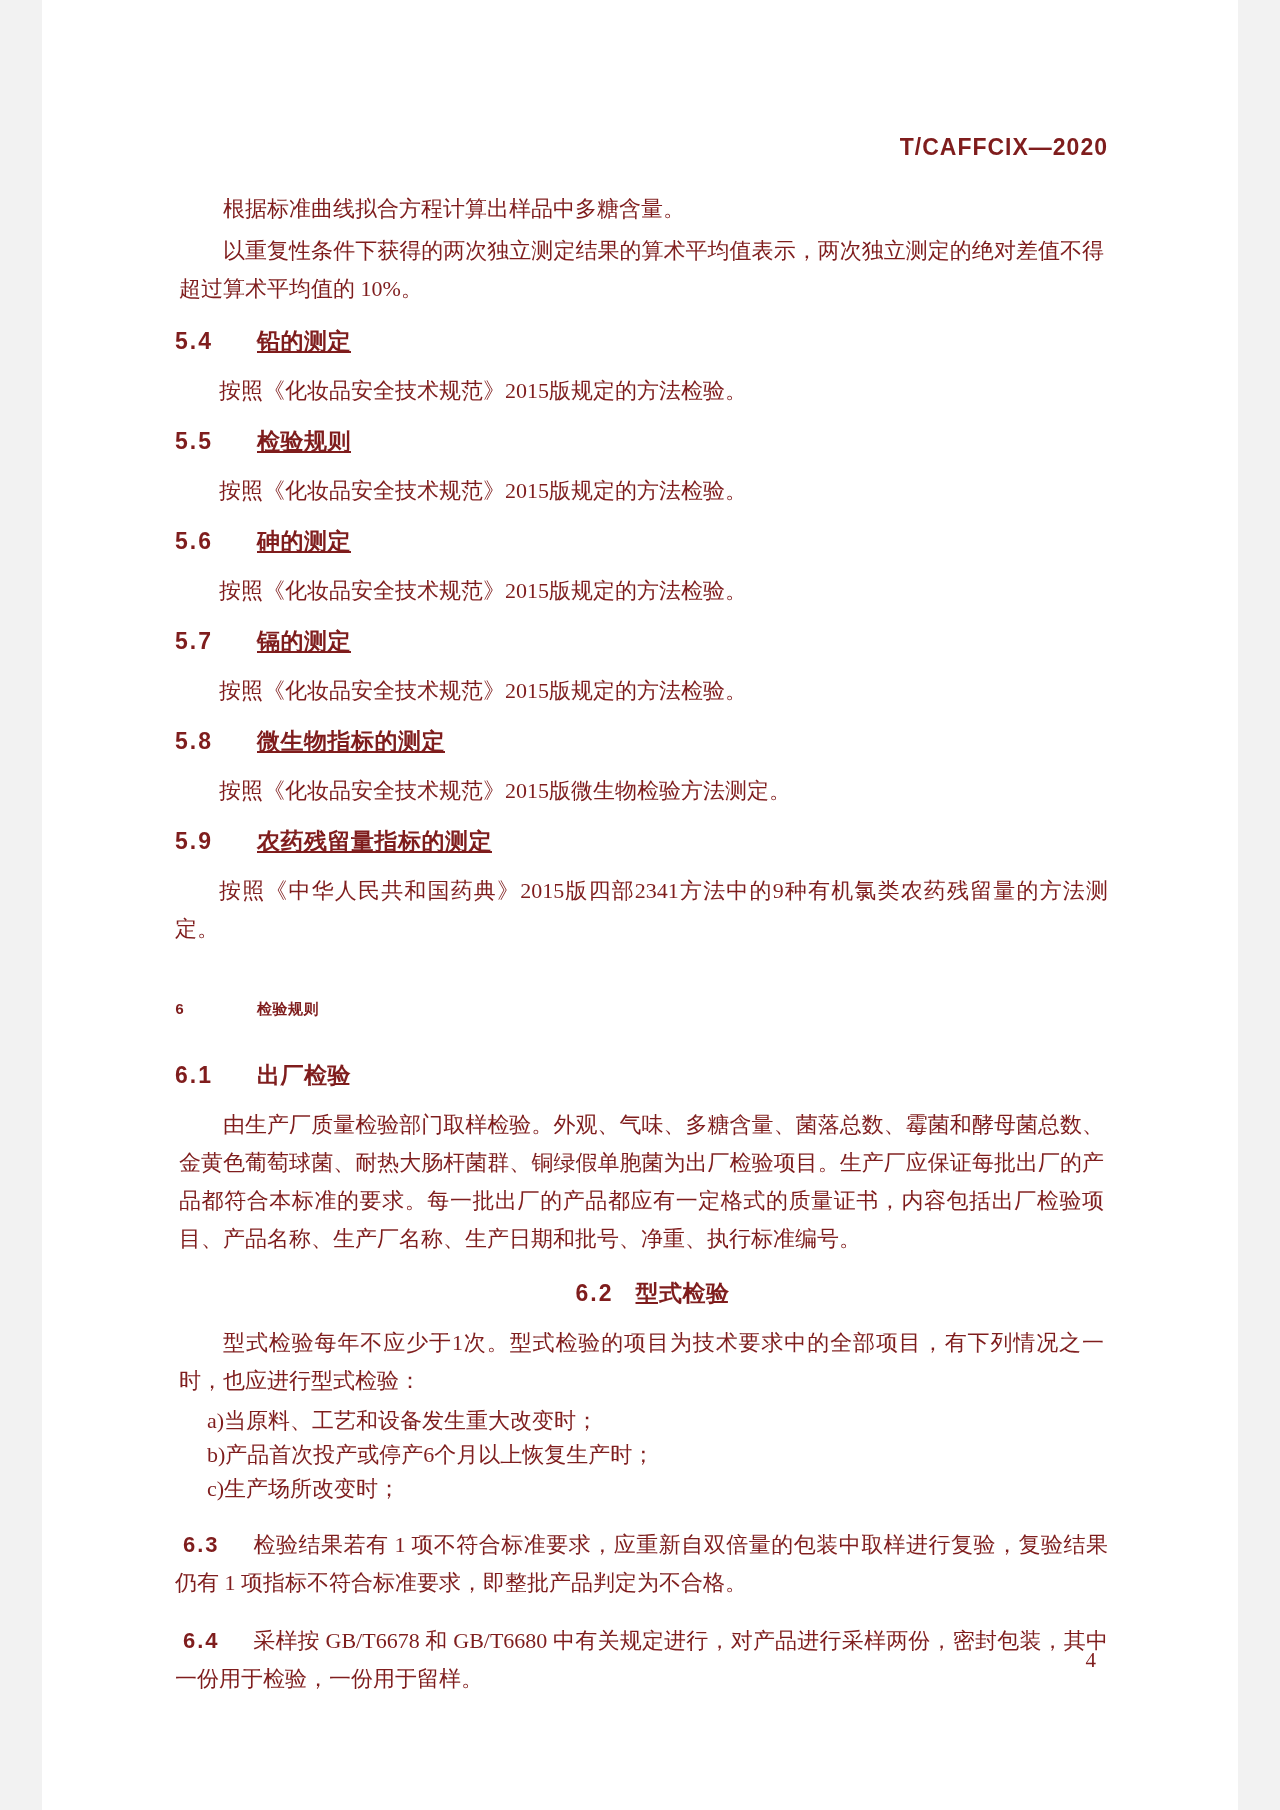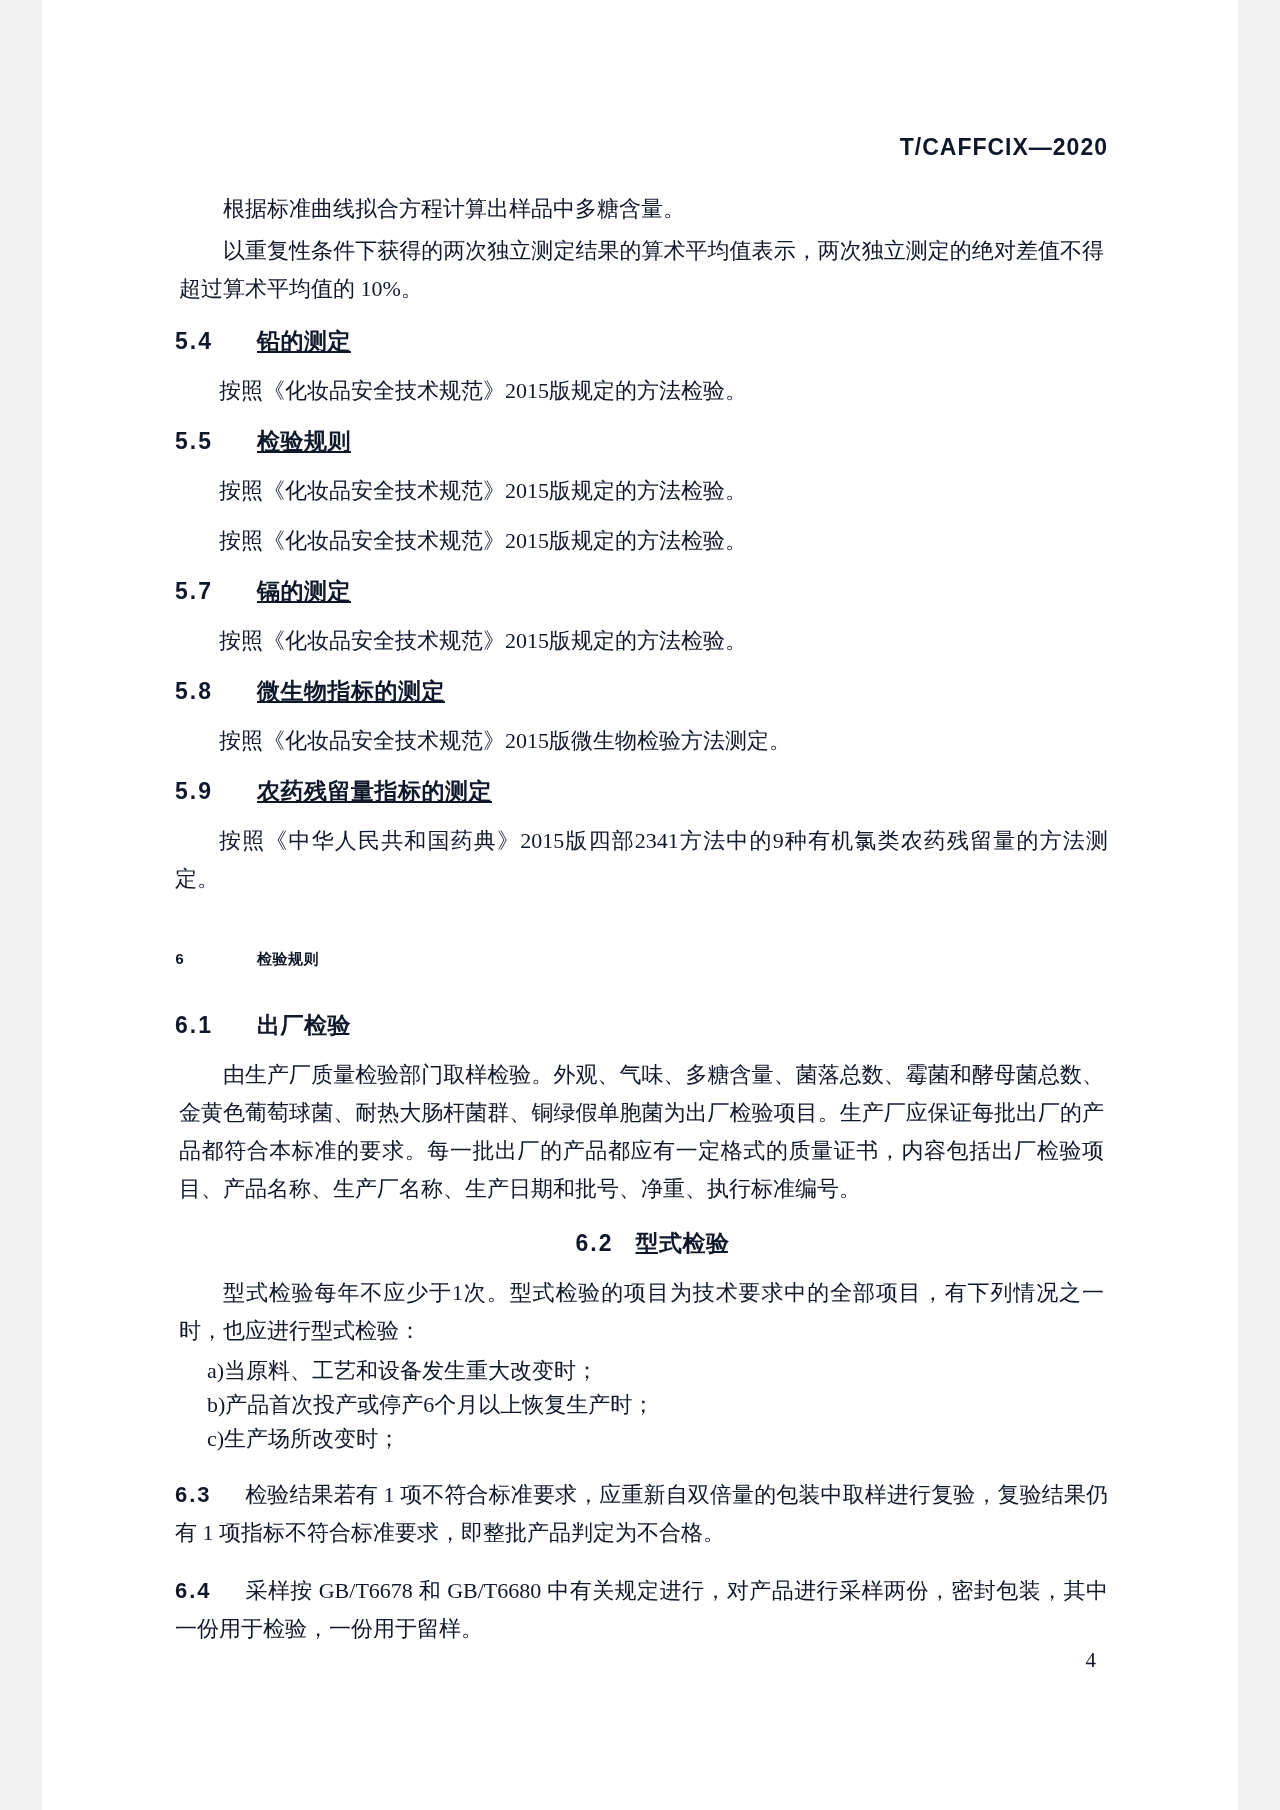--- a/index.html
+++ b/index.html
@@ -6,21 +6,21 @@
     margin: 0;
     padding: 0;
     background: #f2f2f2;
   }
   .page {
     position: relative;
     width: 1196px;
     height: 1810px;
     margin: 0 auto;
     background: #ffffff;
-    color: #0f172a;
+    color: #7f1d1d;
     font-family: "Liberation Serif", "DejaVu Serif", serif;
     overflow: hidden;
   }
   .content {
     padding: 130px 130px 0 133px;
   }
   .doc-header {
     text-align: right;
     font-family: "Liberation Sans", "DejaVu Sans", sans-serif;
     font-weight: 700;
@@ -82,20 +82,21 @@
     line-height: 38px;
     text-align: justify;
     text-indent: 0;
   }
   .clause-num {
     display: inline-block;
     min-width: 70px;
     font-family: "Liberation Sans", "DejaVu Sans", sans-serif;
     font-weight: 700;
     letter-spacing: 2px;
+    margin-left: 8px;
   }
   .page-number {
     position: absolute;
     top: 1648px;
     right: 142px;
     font-size: 21px;
     font-family: "Liberation Serif", "DejaVu Serif", serif;
   }
   .intro p.body-para { margin-bottom: 0; }
   .sec-block .body-para { margin: 12px 0; }
@@ -122,20 +123,23 @@
     </div>
 
     <div class="sec-block">
       <div class="sec-heading">
         <span class="sec-num">5.5</span><span>检验规则</span>
       </div>
       <p class="body-para">按照《化妆品安全技术规范》2015版规定的方法检验。</p>
     </div>
 
     <div class="sec-block">
+      <div class="sec-heading">
+        <span class="sec-num">5.6</span><span>砷的测定</span>
+      </div>
       <p class="body-para">按照《化妆品安全技术规范》2015版规定的方法检验。</p>
     </div>
 
     <div class="sec-block">
       <div class="sec-heading">
         <span class="sec-num">5.7</span><span>镉的测定</span>
       </div>
       <p class="body-para">按照《化妆品安全技术规范》2015版规定的方法检验。</p>
     </div>
 

